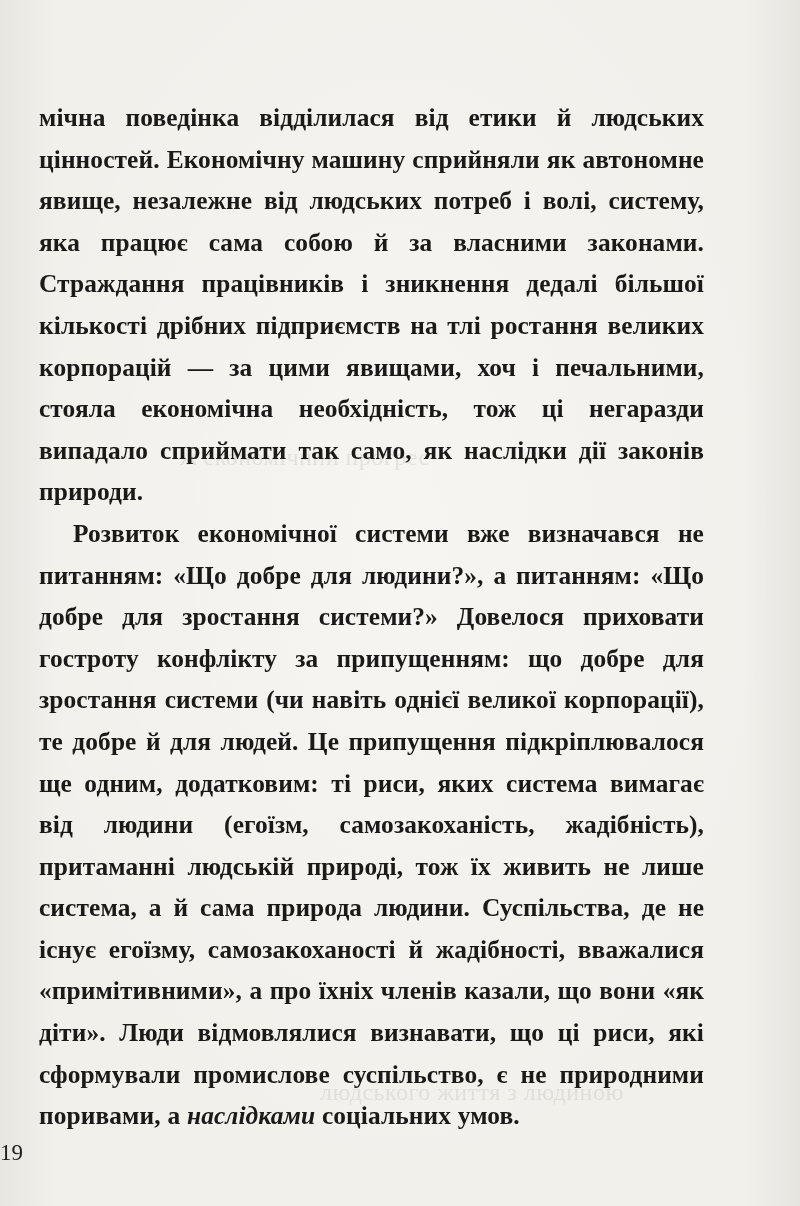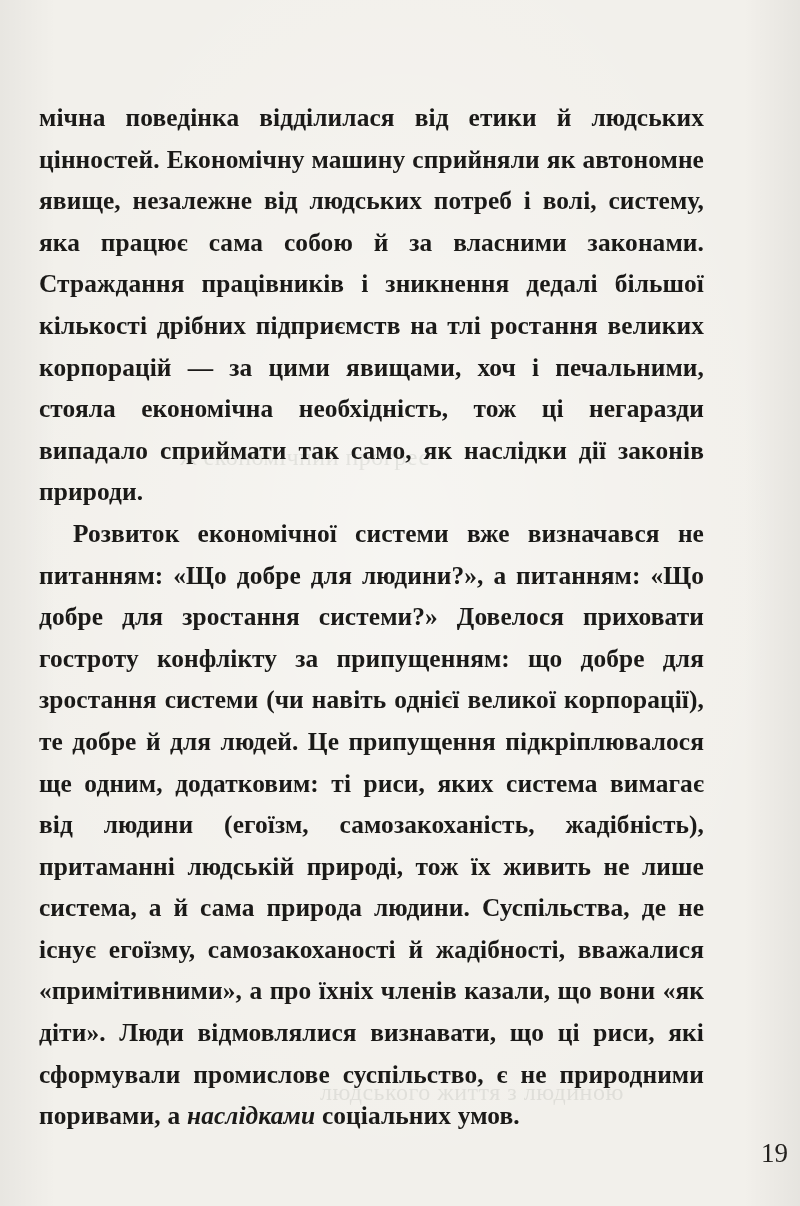--- a/index.html
+++ b/index.html
@@ -51,24 +51,24 @@
   p.body-par + p.body-par {
     text-indent: 34px;
   }
   .italic {
     font-style: italic;
     margin-top: 6px;
   }
   .folio {
     position: absolute;
     left: 0;
-    right: 12px;
+    right: 0;
     top: 1140px;
-    text-align: right;
-    font-size: 27px;
+    text-align: left;
+    font-size: 23px;
     line-height: 26px;
     color: #23211e;
   }
   
   .bleed {
     position: absolute;
     color: rgba(60, 70, 60, 0.10);
     font-size: 24px;
     line-height: 34px;
     letter-spacing: 0.5px;

